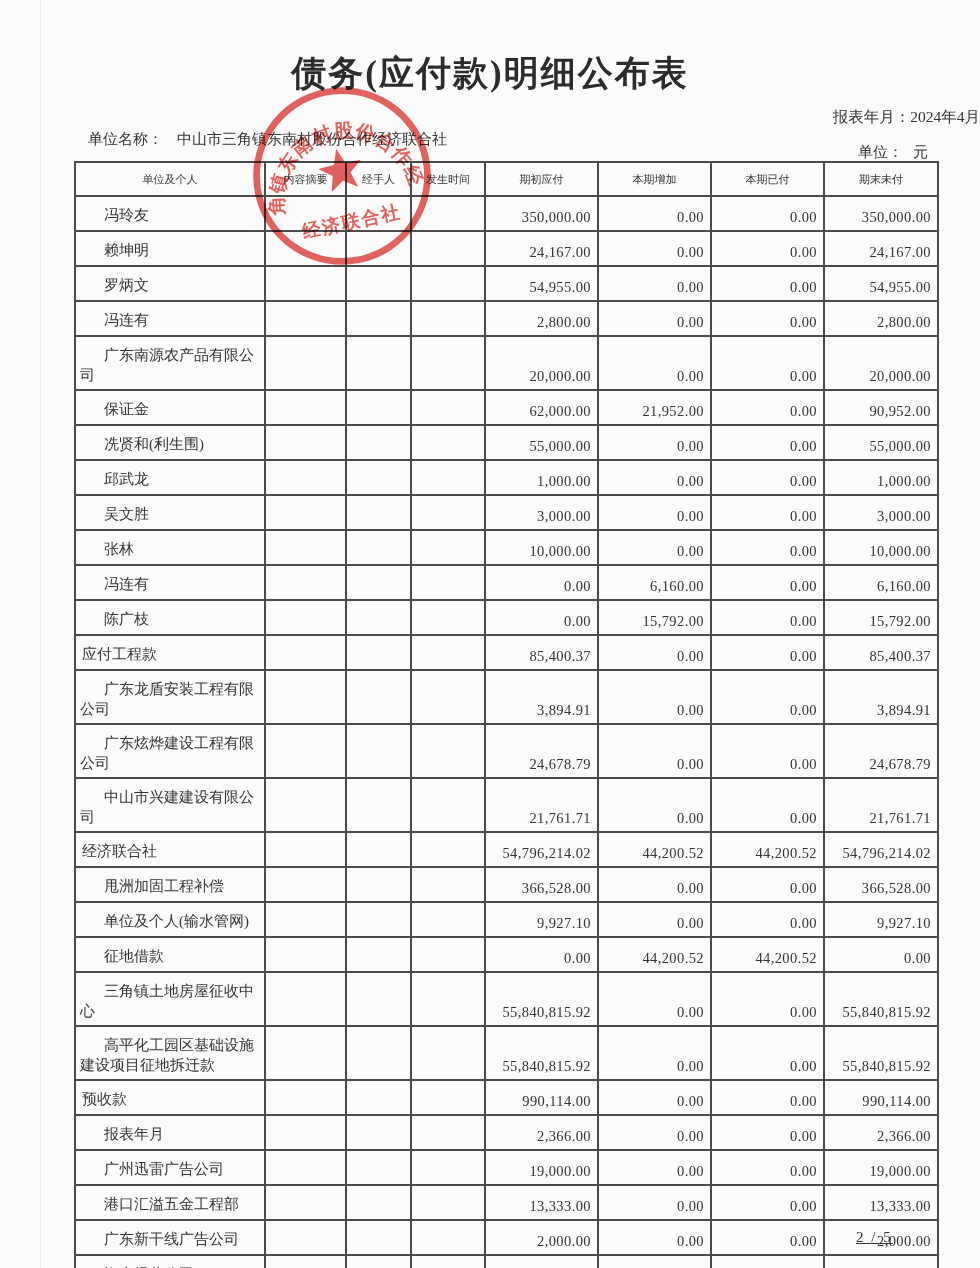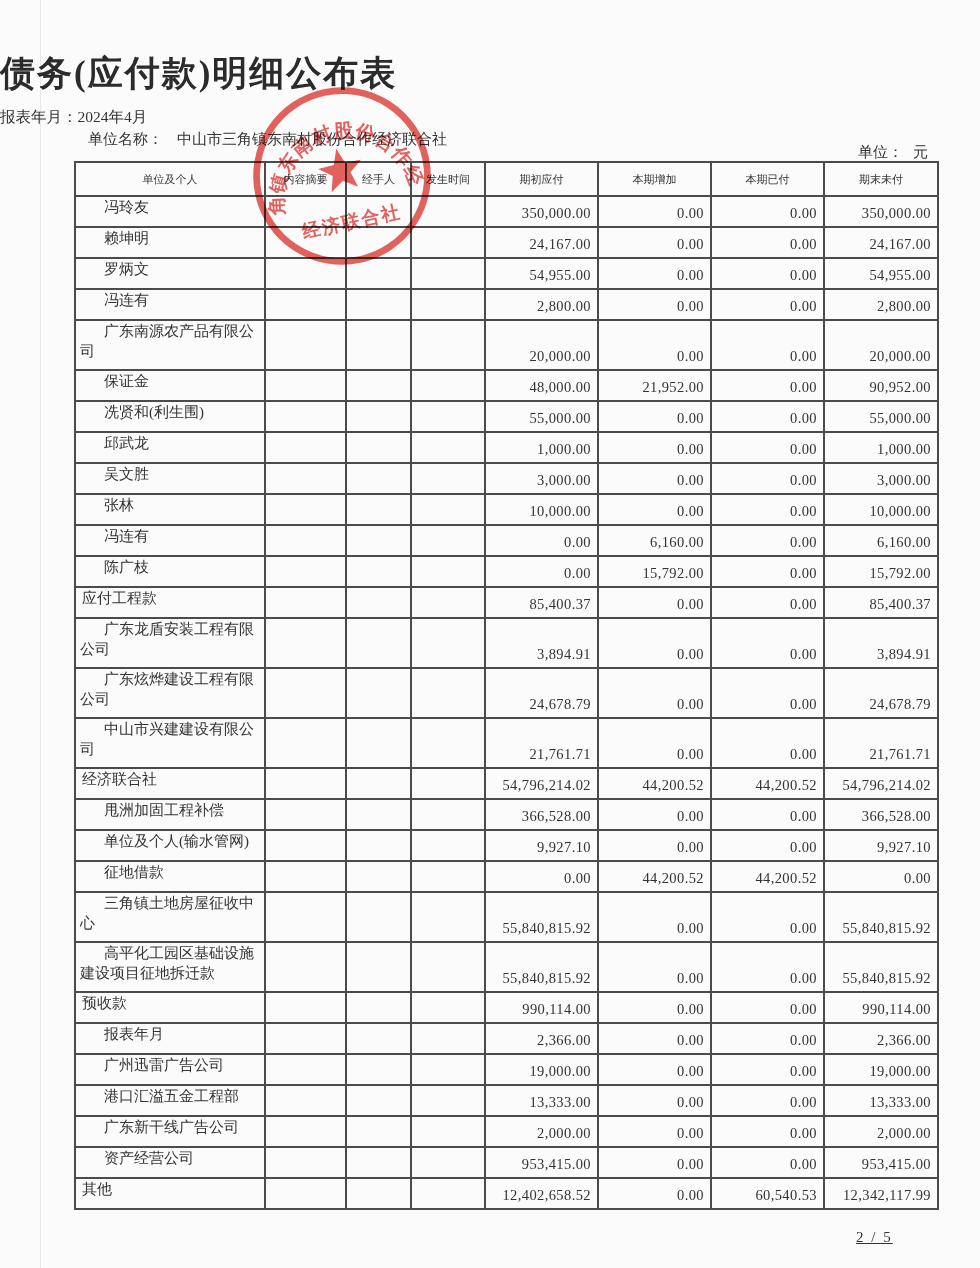--- a/index.html
+++ b/index.html
@@ -13,26 +13,26 @@
     background:#fbfbfc;
     color:#333;
   }
   
   .sheet::before{
     content:"";position:absolute;left:40px;top:0;width:1px;height:100%;
     background:rgba(170,175,185,.25);
   }
   .doc-title{
     position:absolute;top:50px;left:0;width:100%;
-    font-size:35px;font-weight:bold;
+    text-align:center;font-size:35px;font-weight:bold;
     letter-spacing:2px;color:#2b2b2b;
   }
   .subtitle{
     position:absolute;top:107px;left:0;width:100%;
-    text-align:left;font-size:15.5px;color:#333;
+    text-align:right;font-size:15.5px;color:#333;
   }
   .unit-line{
     position:absolute;top:130px;left:88px;font-size:15px;color:#333;
   }
   .unit-line .val{margin-left:14px;}
   .currency-line{
     position:absolute;top:143px;right:52px;font-size:15px;color:#333;
   }
   .currency-line .val{margin-left:10px;}
 
@@ -46,21 +46,21 @@
     padding:0 4px;
     overflow:hidden;
   }
   .ledger th{
     height:32px;font-weight:normal;font-size:11px;text-align:center;
     color:#333;
   }
   .ledger td{font-size:14.5px;color:#333;}
   .ledger td.name{
     text-align:left;vertical-align:top;
-    padding-top:0;line-height:20px;font-size:15px;
+    padding-top:8px;line-height:20px;font-size:15px;
   }
   .ledger td.name.ind0{text-indent:2px;}
   .ledger td.name.ind1{text-indent:24px;}
   .ledger td.num{
     text-align:right;vertical-align:bottom;
     padding-bottom:4px;padding-right:6px;letter-spacing:.4px;
     font-family:"Liberation Serif","DejaVu Serif",serif;
   }
   tr.single td{height:25px;}
   tr.tall td{height:44px;}
@@ -168,21 +168,21 @@
           <td class="num">20,000.00</td>
           <td class="num">0.00</td>
           <td class="num">0.00</td>
           <td class="num">20,000.00</td>
         </tr>
         <tr class="single">
           <td class="name ind1">保证金</td>
           <td></td>
           <td></td>
           <td></td>
-          <td class="num">48,000.00</td>
+          <td class="num">62,000.00</td>
           <td class="num">21,952.00</td>
           <td class="num">0.00</td>
           <td class="num">90,952.00</td>
         </tr>
         <tr class="single">
           <td class="name ind1">冼贤和(利生围)</td>
           <td></td>
           <td></td>
           <td></td>
           <td class="num">55,000.00</td>

